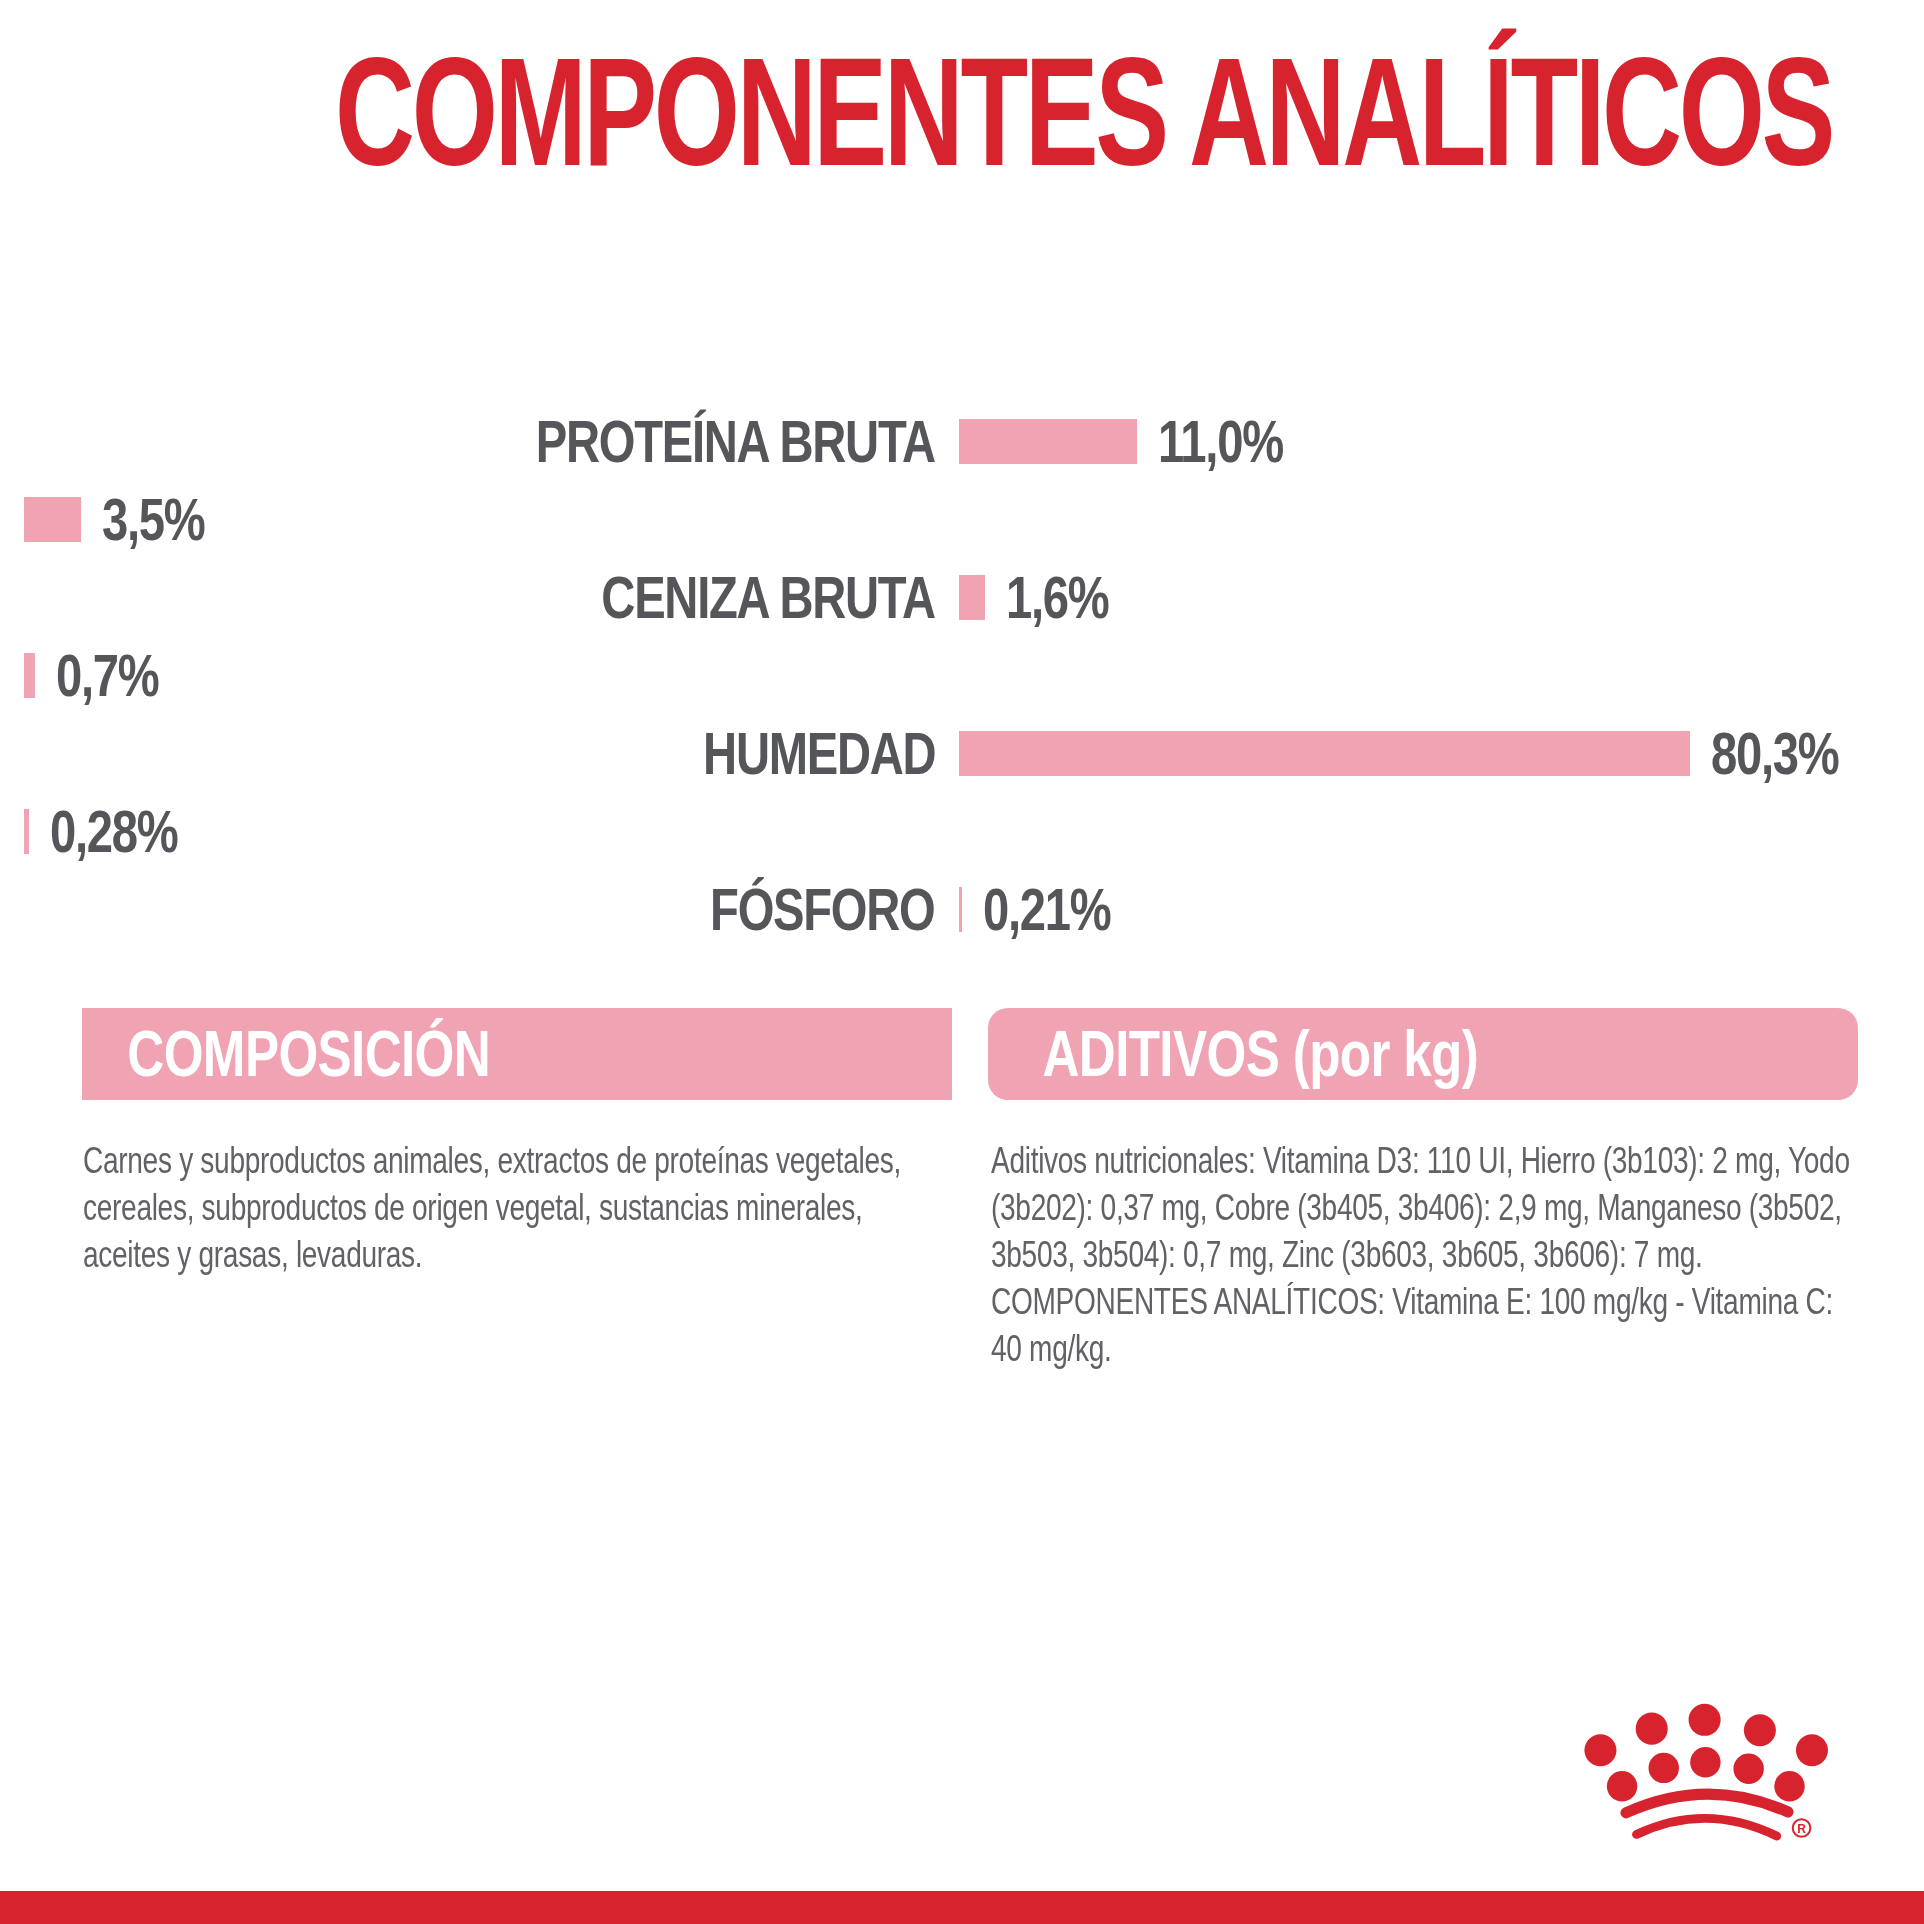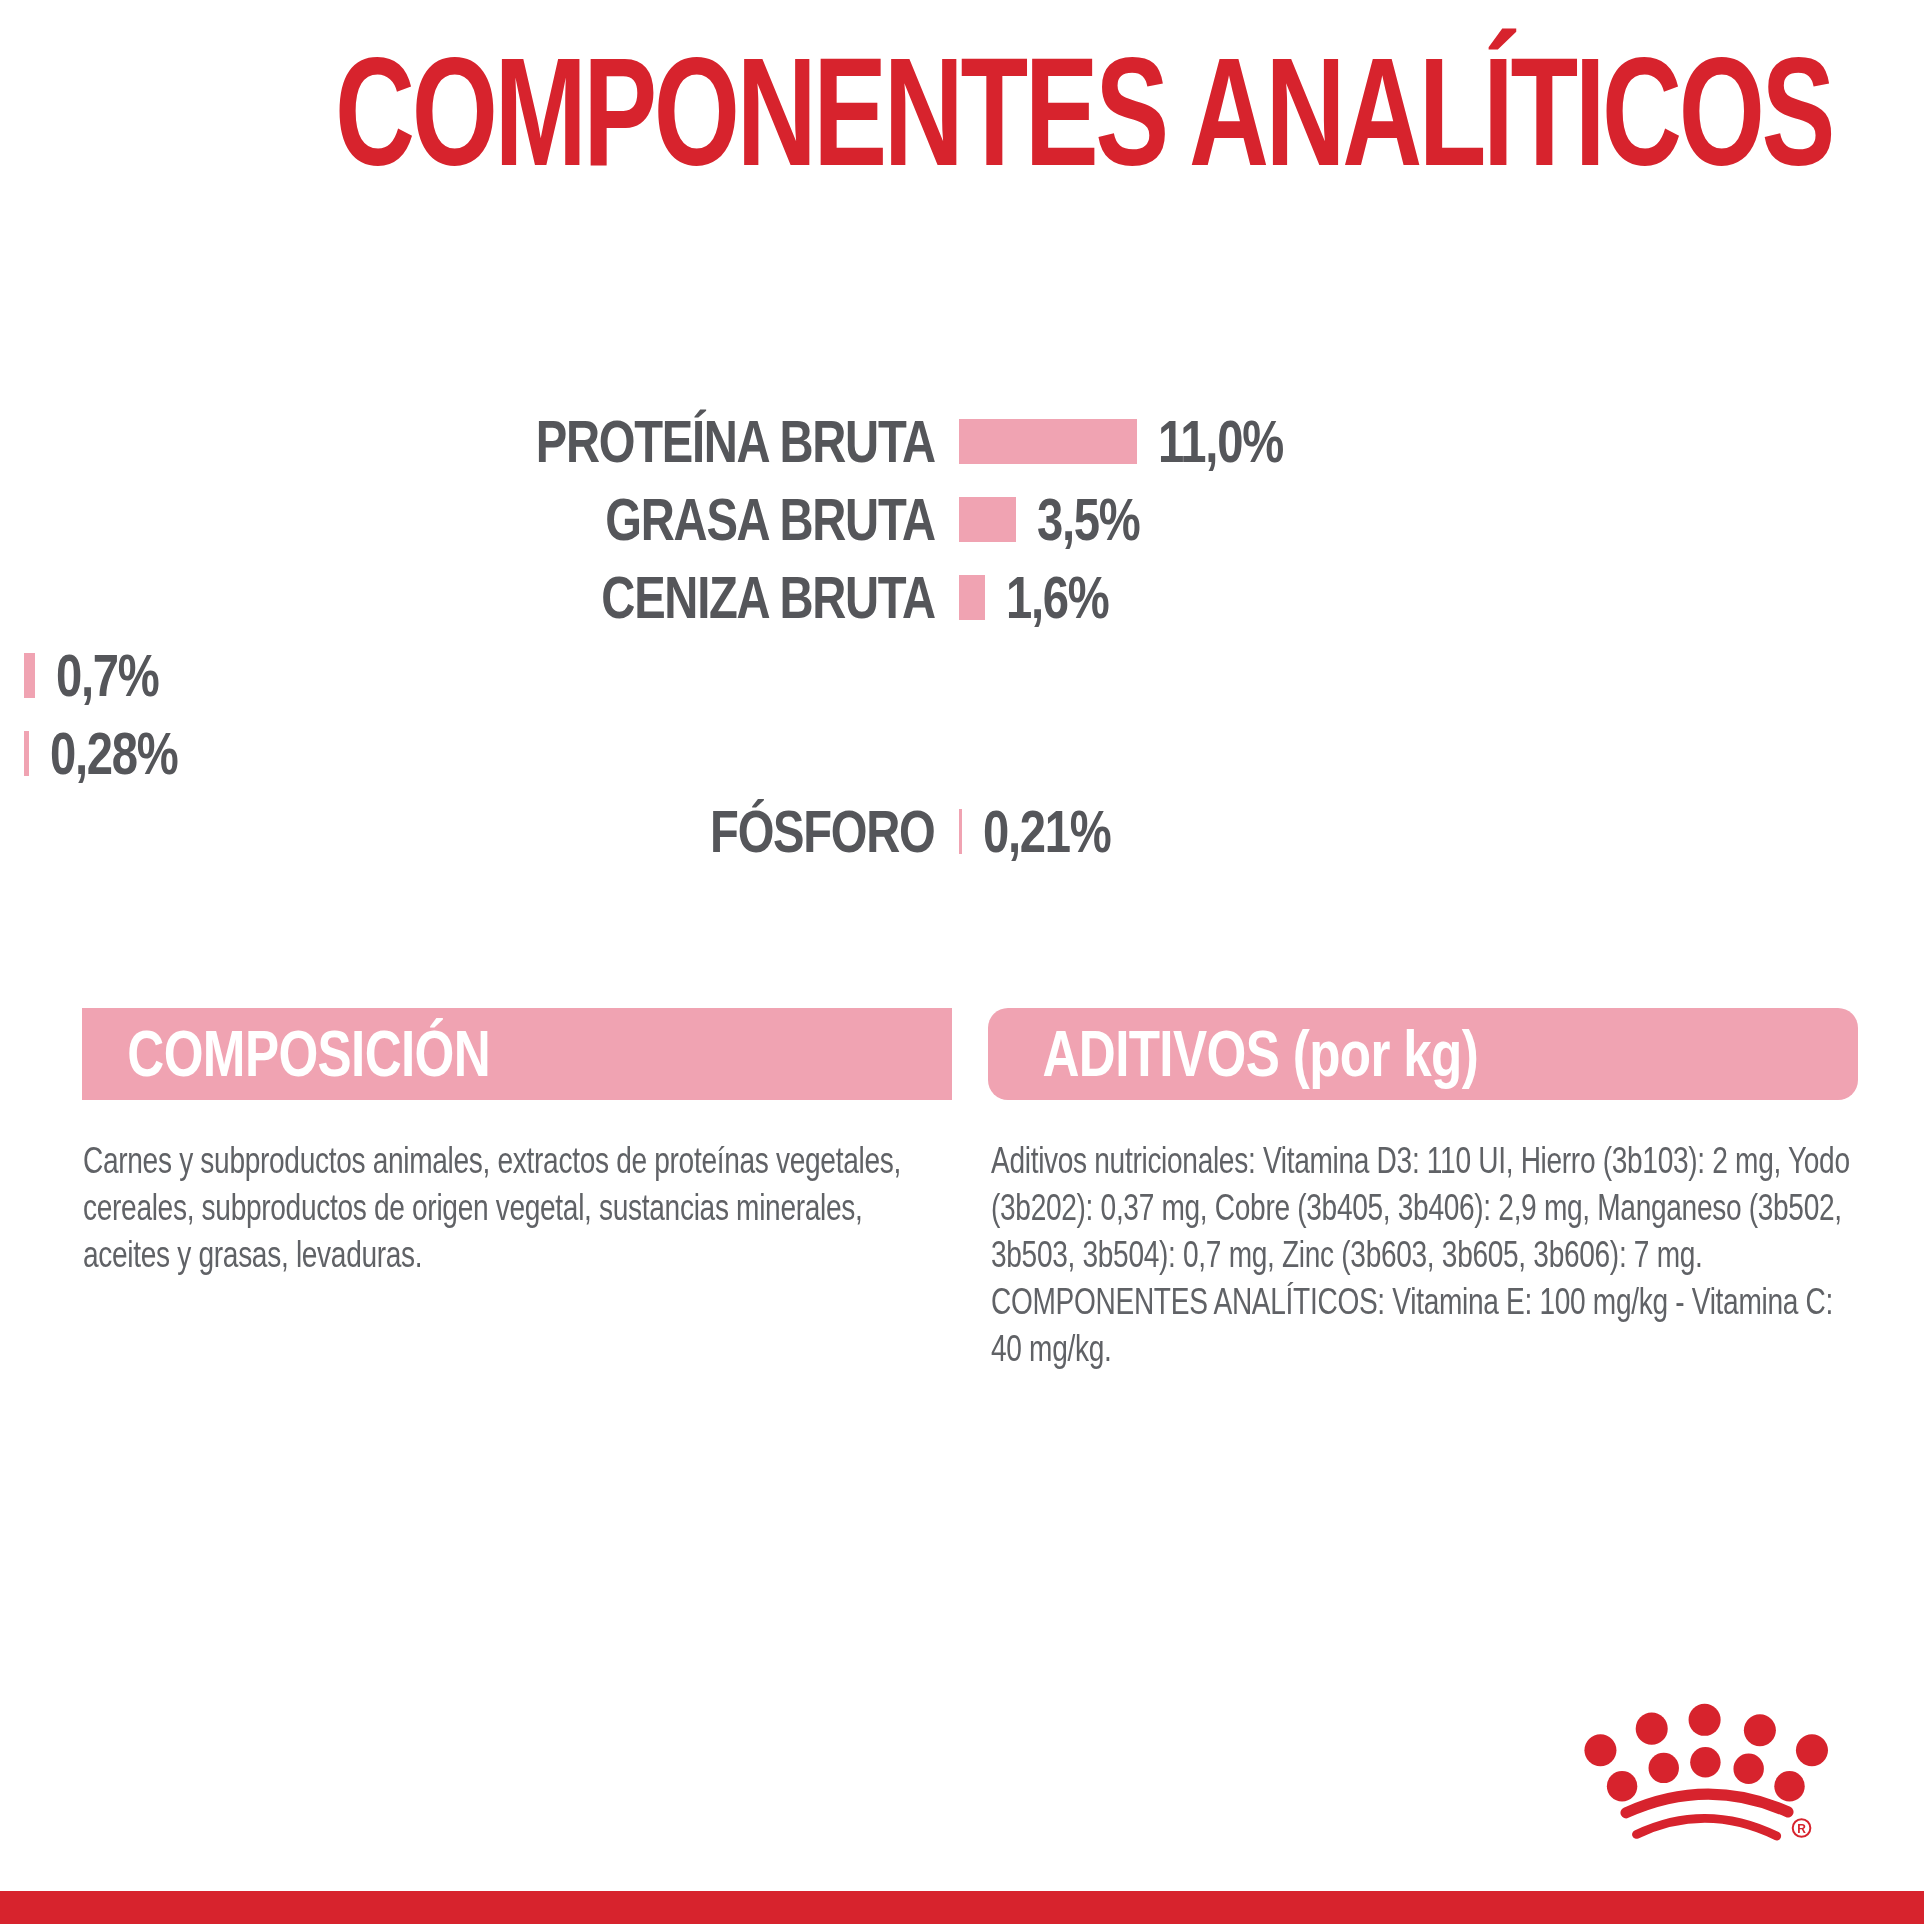--- a/index.html
+++ b/index.html
@@ -143,32 +143,36 @@
   <span>COMPONENTES ANALÍTICOS</span>
 </div>
 
 <div class="chart" id="chart-rows">
     <div class="crow">
       <div class="clabel"><span>PROTEÍNA BRUTA</span></div>
       <div class="cbar" style="width: 178px; background: rgb(240, 163, 178);"></div>
       <div class="cval"><span>11,0%</span></div>
     </div>
     <div class="crow">
-      <div class="clabel"><span>GRASA BRUTA</span></div>
       <div class="cbar" style="width: 57px; background: rgb(240, 163, 178);"></div>
       <div class="cval"><span>3,5%</span></div>
     </div>
     <div class="crow">
       <div class="clabel"><span>CENIZA BRUTA</span></div>
       <div class="cbar" style="width: 26px; background: rgb(240, 163, 178);"></div>
       <div class="cval"><span>1,6%</span></div>
     </div>
     <div class="crow">
       <div class="cbar" style="width: 11.2px; background: rgb(240, 163, 178);"></div>
       <div class="cval"><span>0,7%</span></div>
+    </div>
+    <div class="crow">
+      <div class="clabel"><span>HUMEDAD</span></div>
+      <div class="cbar" style="width: 731px; background: rgb(240, 163, 178);"></div>
+      <div class="cval"><span>80,3%</span></div>
     </div>
     <div class="crow">
       <div class="cbar" style="width: 4.8px; background: rgb(240, 163, 178);"></div>
       <div class="cval"><span>0,28%</span></div>
     </div>
     <div class="crow">
       <div class="clabel"><span>FÓSFORO</span></div>
       <div class="cbar" style="width: 3.2px; background: rgb(240, 163, 178);"></div>
       <div class="cval"><span>0,21%</span></div>
     </div>

